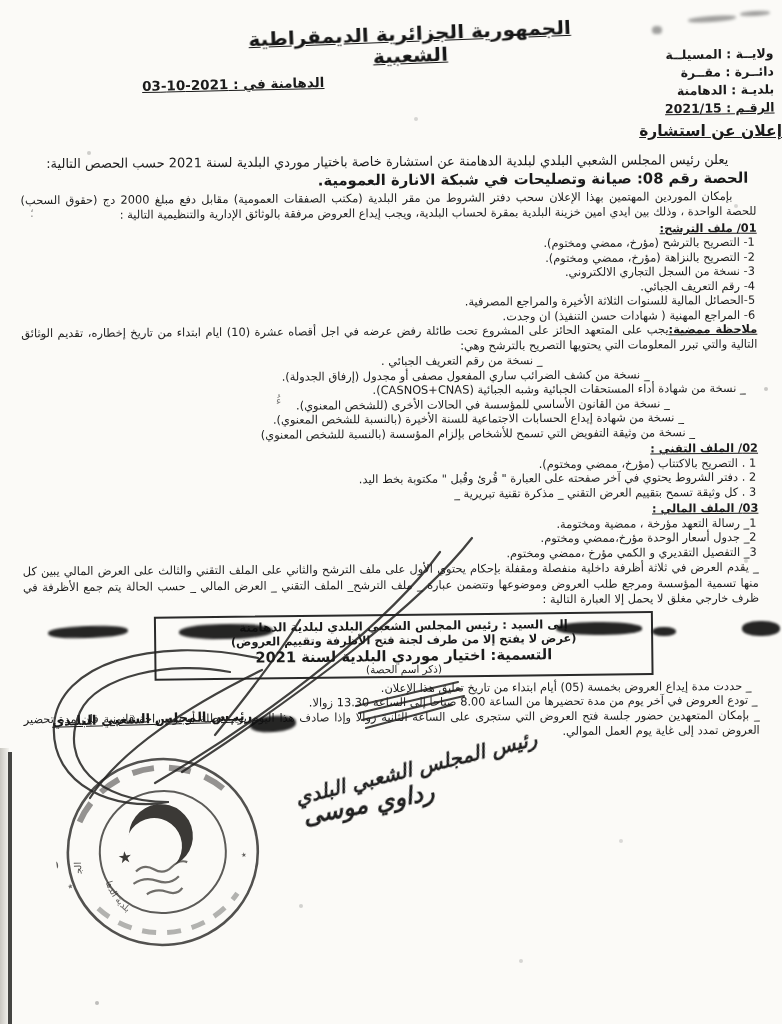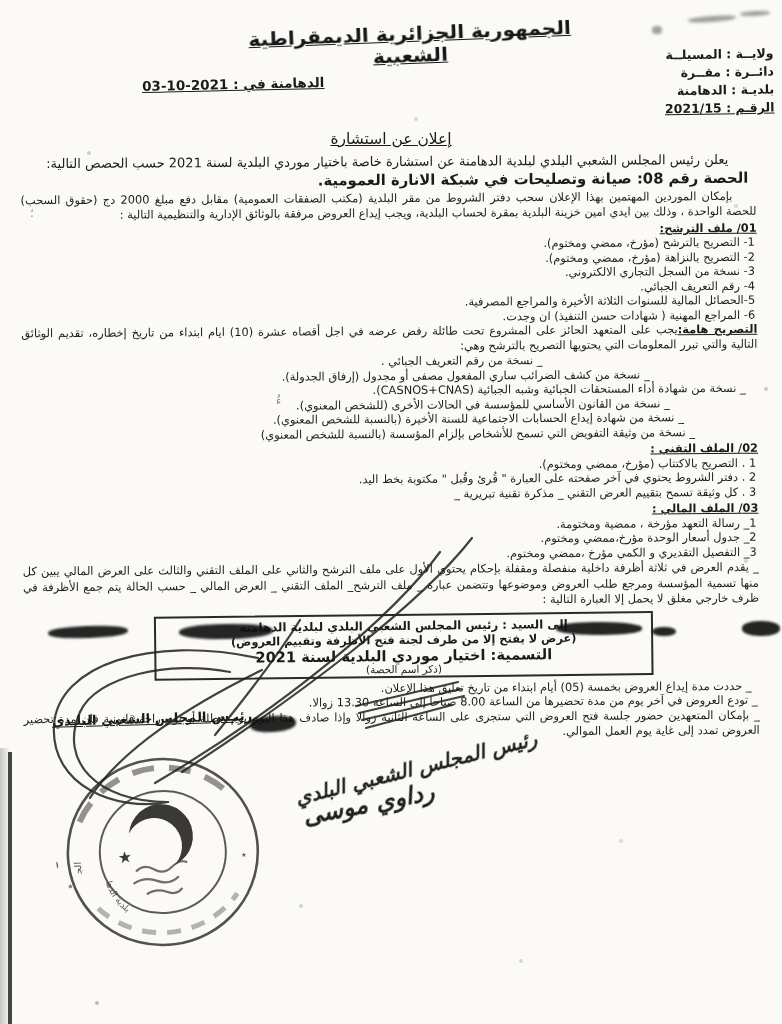--- a/index.html
+++ b/index.html
@@ -20,22 +20,22 @@
   .info-block{
     position:absolute;top:46px;right:8px;width:176px;text-align:right;
     font-size:12.5px;font-weight:bold;line-height:18px;transform:rotate(-1deg);
   }
   .info-block .ref{text-decoration:underline;}
   .place-date{
     position:absolute;top:76px;left:142px;font-size:13.5px;font-weight:bold;
     text-decoration:underline;transform:rotate(-1.3deg);
   }
   .doc-title{
-    position:absolute;top:130px;left:0;right:0;text-align:center;
-    font-size:15.5px;font-weight:normal;text-decoration:underline;
+    position:absolute;top:122px;left:0;right:0;
+    font-size:15.5px;font-weight:bold;text-decoration:underline;
   }
 
   
   .body{
     position:absolute;top:152px;right:24px;left:22px;
     font-size:11.4px;line-height:14.5px;text-align:right;
     transform:rotate(-.35deg);
   }
   .body p{margin:0;}
   .intro{font-size:13px;line-height:19px;text-indent:28px;text-align:justify;}
@@ -125,21 +125,21 @@
     <p class="sec-heading">01/ ملف الترشح:</p>
     <div class="plain-items">
       <p>1- التصريح بالترشح (مؤرخ، ممضي ومختوم).</p>
       <p>2- التصريح بالنزاهة (مؤرخ، ممضي ومختوم).</p>
       <p>3- نسخة من السجل التجاري الالكتروني.</p>
       <p>4- رقم التعريف الجبائي.</p>
       <p>5-الحصائل المالية للسنوات الثلاثة الأخيرة والمراجع المصرفية.</p>
       <p>6- المراجع المهنية ( شهادات حسن التنفيذ) ان وجدت.</p>
     </div>
 
-    <p class="note-para"><span class="note-label">التصريح هامة:</span><span>يجب على المتعهد الحائز على المشروع تحت طائلة رفض عرضه في اجل أقصاه عشرة (10) ايام ابتداء من تاريخ إخطاره، تقديم الوثائق التالية والتي تبرر المعلومات التي يحتويها التصريح بالترشح وهي:</span></p>
+    <p class="note-para"><span class="note-label">ملاحظة ممضية:</span><span>يجب على المتعهد الحائز على المشروع تحت طائلة رفض عرضه في اجل أقصاه عشرة (10) ايام ابتداء من تاريخ إخطاره، تقديم الوثائق التالية والتي تبرر المعلومات التي يحتويها التصريح بالترشح وهي:</span></p>
     <div class="note-items">
       <p>_ نسخة من رقم التعريف الجبائي .</p>
       <p>_ نسخة من كشف الضرائب ساري المفعول مصفى أو مجدول (إرفاق الجدولة).</p>
       <p>_ نسخة من شهادة أداء المستحقات الجبائية وشبه الجبائية (CASNOS+CNAS).</p>
       <p>_ نسخة من القانون الأساسي للمؤسسة في الحالات الأخرى (للشخص المعنوي).</p>
       <p>_ نسخة من شهادة إيداع الحسابات الاجتماعية للسنة الأخيرة (بالنسبة للشخص المعنوي).</p>
       <p>_ نسخة من وثيقة التفويض التي تسمح للأشخاص بإلزام المؤسسة (بالنسبة للشخص المعنوي)</p>
     </div>
 
     <p class="sec-heading">02/ الملف التقني :</p>

